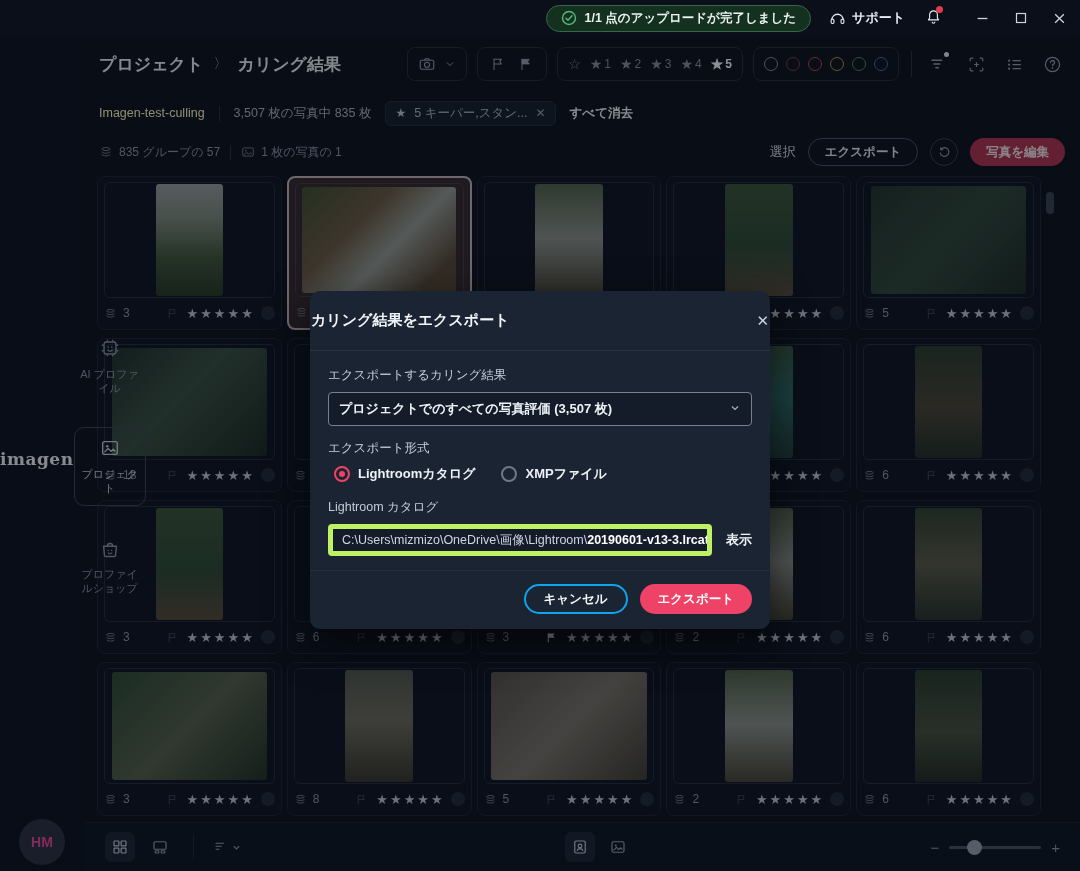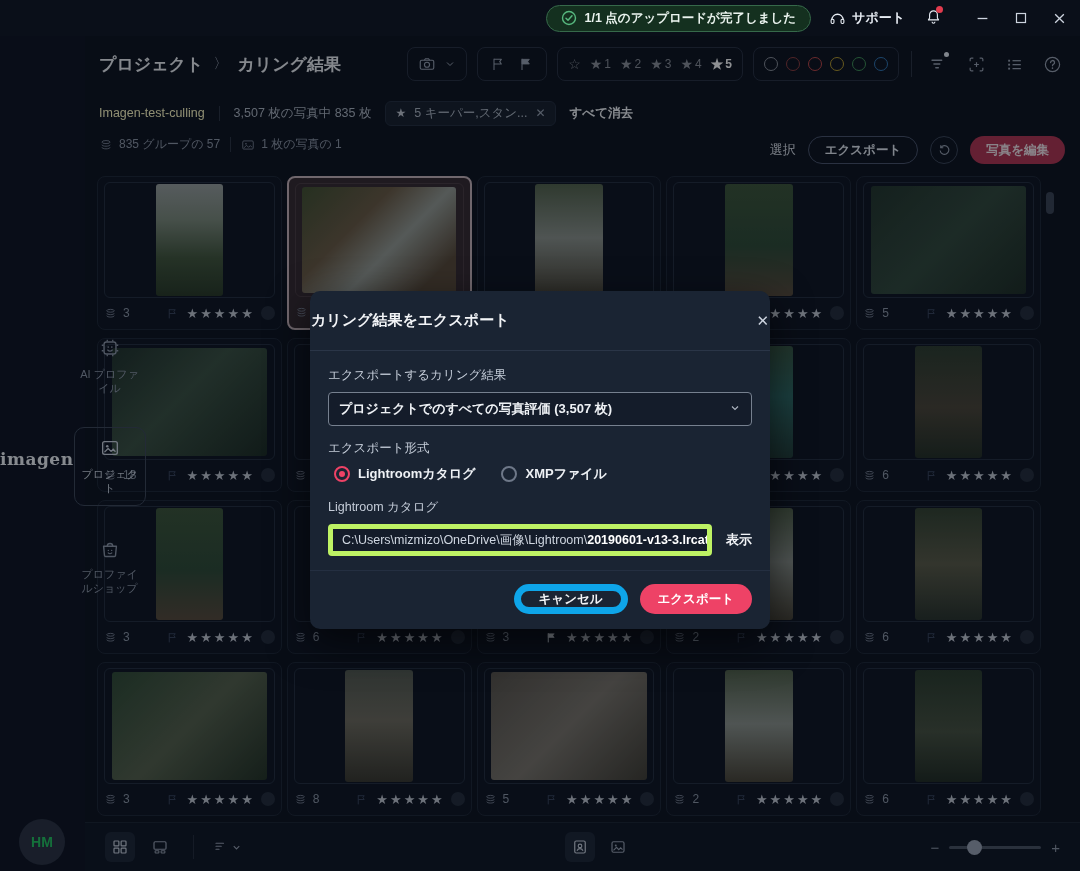--- a/index.html
+++ b/index.html
@@ -21,21 +21,21 @@
 
   
   .sidebar { position:absolute; left:0; top:36px; width:85px; height:835px; background:#0d1220; z-index:20;
     display:flex; flex-direction:row; align-items:center; }
   .logo { margin-top:10px; font-family:"DejaVu Serif", serif; font-weight:bold; font-size:17px; color:#f2f4f7; letter-spacing:0.5px; }
   .nav { margin-top:26px; display:flex; flex-direction:column; gap:22px; align-items:center; width:100%; }
   .nav-item { width:72px; padding:9px 2px; display:flex; flex-direction:column; align-items:center; gap:5px;
     color:#8f98a8; font-size:11px; text-align:center; line-height:1.25; border:1px solid transparent; border-radius:10px; cursor:default; }
   .nav-item.active { border-color:#3c4557; color:#cdd4df; }
   .avatar { position:absolute; left:19px; bottom:6px; width:46px; height:46px; border-radius:50%; background:#2a3140;
-    display:flex; align-items:center; justify-content:center; font-weight:bold; font-size:14px; color:#22c55e; }
+    display:flex; align-items:center; justify-content:center; font-weight:bold; font-size:14px; color:#ec4899; }
 
   
   .main { position:absolute; left:85px; top:36px; width:995px; height:835px; background:#0c111c; }
 
   .header-row { position:absolute; left:0; top:0; width:995px; height:56px; display:flex; align-items:center; padding:0 14px; }
   .breadcrumb { display:flex; align-items:center; gap:10px; font-size:17px; font-weight:bold; color:#eef1f5; }
   .breadcrumb .sep { color:#9aa3b2; font-size:14px; font-weight:normal; }
   .header-tools { margin-left:auto; display:flex; align-items:center; gap:10px; color:#9aa3b2; }
   .tool-box { display:flex; align-items:center; gap:8px; height:34px; padding:0 10px;
     border:1px solid #272f3f; border-radius:8px; }
@@ -52,21 +52,21 @@
   .filterbar { position:absolute; left:14px; top:64px; width:966px; height:26px; display:flex; align-items:center; gap:14px; font-size:12.5px; }
   .fb-sep { width:1px; height:15px; background:#2a3240; }
   .project-name { color:#fef9c3; }
   .photo-count { color:#aeb6c2; }
   .chip { display:flex; align-items:center; gap:8px; background:#161e2b; border:1px solid #232c3c; border-radius:6px;
     height:25px; padding:0 9px; color:#aeb6c2; }
   .chip .chip-star { color:#c3c8d2; font-size:12px; }
   .chip .chip-x { color:#9aa3b2; font-size:12px; cursor:default; }
   .clear-all { color:#f2f4f7; font-weight:bold; }
 
-  .toolbar { position:absolute; left:14px; top:100px; width:966px; height:32px; display:flex; align-items:flex-start; gap:10px; }
+  .toolbar { position:absolute; left:14px; top:100px; width:966px; height:32px; display:flex; align-items:center; gap:10px; }
   .tb-left { display:flex; align-items:center; gap:10px; color:#8e97a6; font-size:12px; }
   .tb-left .seg { display:flex; align-items:center; gap:6px; }
   .tb-right { margin-left:auto; display:flex; align-items:center; gap:12px; }
   .select-label { color:#dfe4ec; font-size:13px; }
   .pill-outline { height:28px; padding:0 16px; border:1px solid #49536a; border-radius:15px; background:transparent;
     color:#e6ebf2; font-size:12.5px; font-weight:bold; display:flex; align-items:center; }
   .circle-btn { width:28px; height:28px; border:1px solid #3a4456; border-radius:50%; display:flex; align-items:center; justify-content:center; color:#9aa3b2; }
   .pill-pink { height:28px; padding:0 16px; border-radius:15px; background:#b23450; color:#f6e7ec; font-size:12.5px;
     font-weight:bold; display:flex; align-items:center; border:none; }
 
@@ -134,21 +134,21 @@
   .radio { display:flex; align-items:center; gap:8px; font-size:13px; font-weight:bold; color:#eef1f5; }
   .rdot { width:16px; height:16px; border-radius:50%; border:2px solid #6e7889; position:relative; }
   .radio.sel .rdot { border-color:#ee4266; }
   .radio.sel .rdot::after { content:""; position:absolute; left:3px; top:3px; width:6px; height:6px; border-radius:50%; background:#ee4266; }
   .path-row { display:flex; align-items:center; gap:14px; }
   .m-input { flex:1; display:flex; align-items:center; height:32px; border:5px solid #bef264; border-radius:4px;
     background:#141c2a; padding:0 9px; font-size:12.5px; color:#cfd6e0; white-space:nowrap; overflow:hidden; }
   .m-input b { color:#ffffff; }
   .show-link { font-size:13px; font-weight:bold; color:#f2f4f7; }
   .m-foot { display:flex; align-items:center; justify-content:flex-end; gap:12px; padding:13px 18px 15px; border-top:1px solid #242f41; }
-  .btn-cancel { height:30px; padding:0 18px; border:7px solid #0ea5e9; border-radius:16px; background:transparent;
+  .btn-cancel { height:30px; padding:0 18px; border:2px solid #0ea5e9; border-radius:16px; background:transparent;
     color:#f2f4f7; font-size:12.5px; font-weight:bold; }
   .btn-export { height:30px; padding:0 18px; border:none; border-radius:16px; background:#ee4266;
     color:#ffffff; font-size:12.5px; font-weight:bold; }
 </style>
 </head>
 <body>
 
 <div class="app">
 
   <div class="titlebar">

